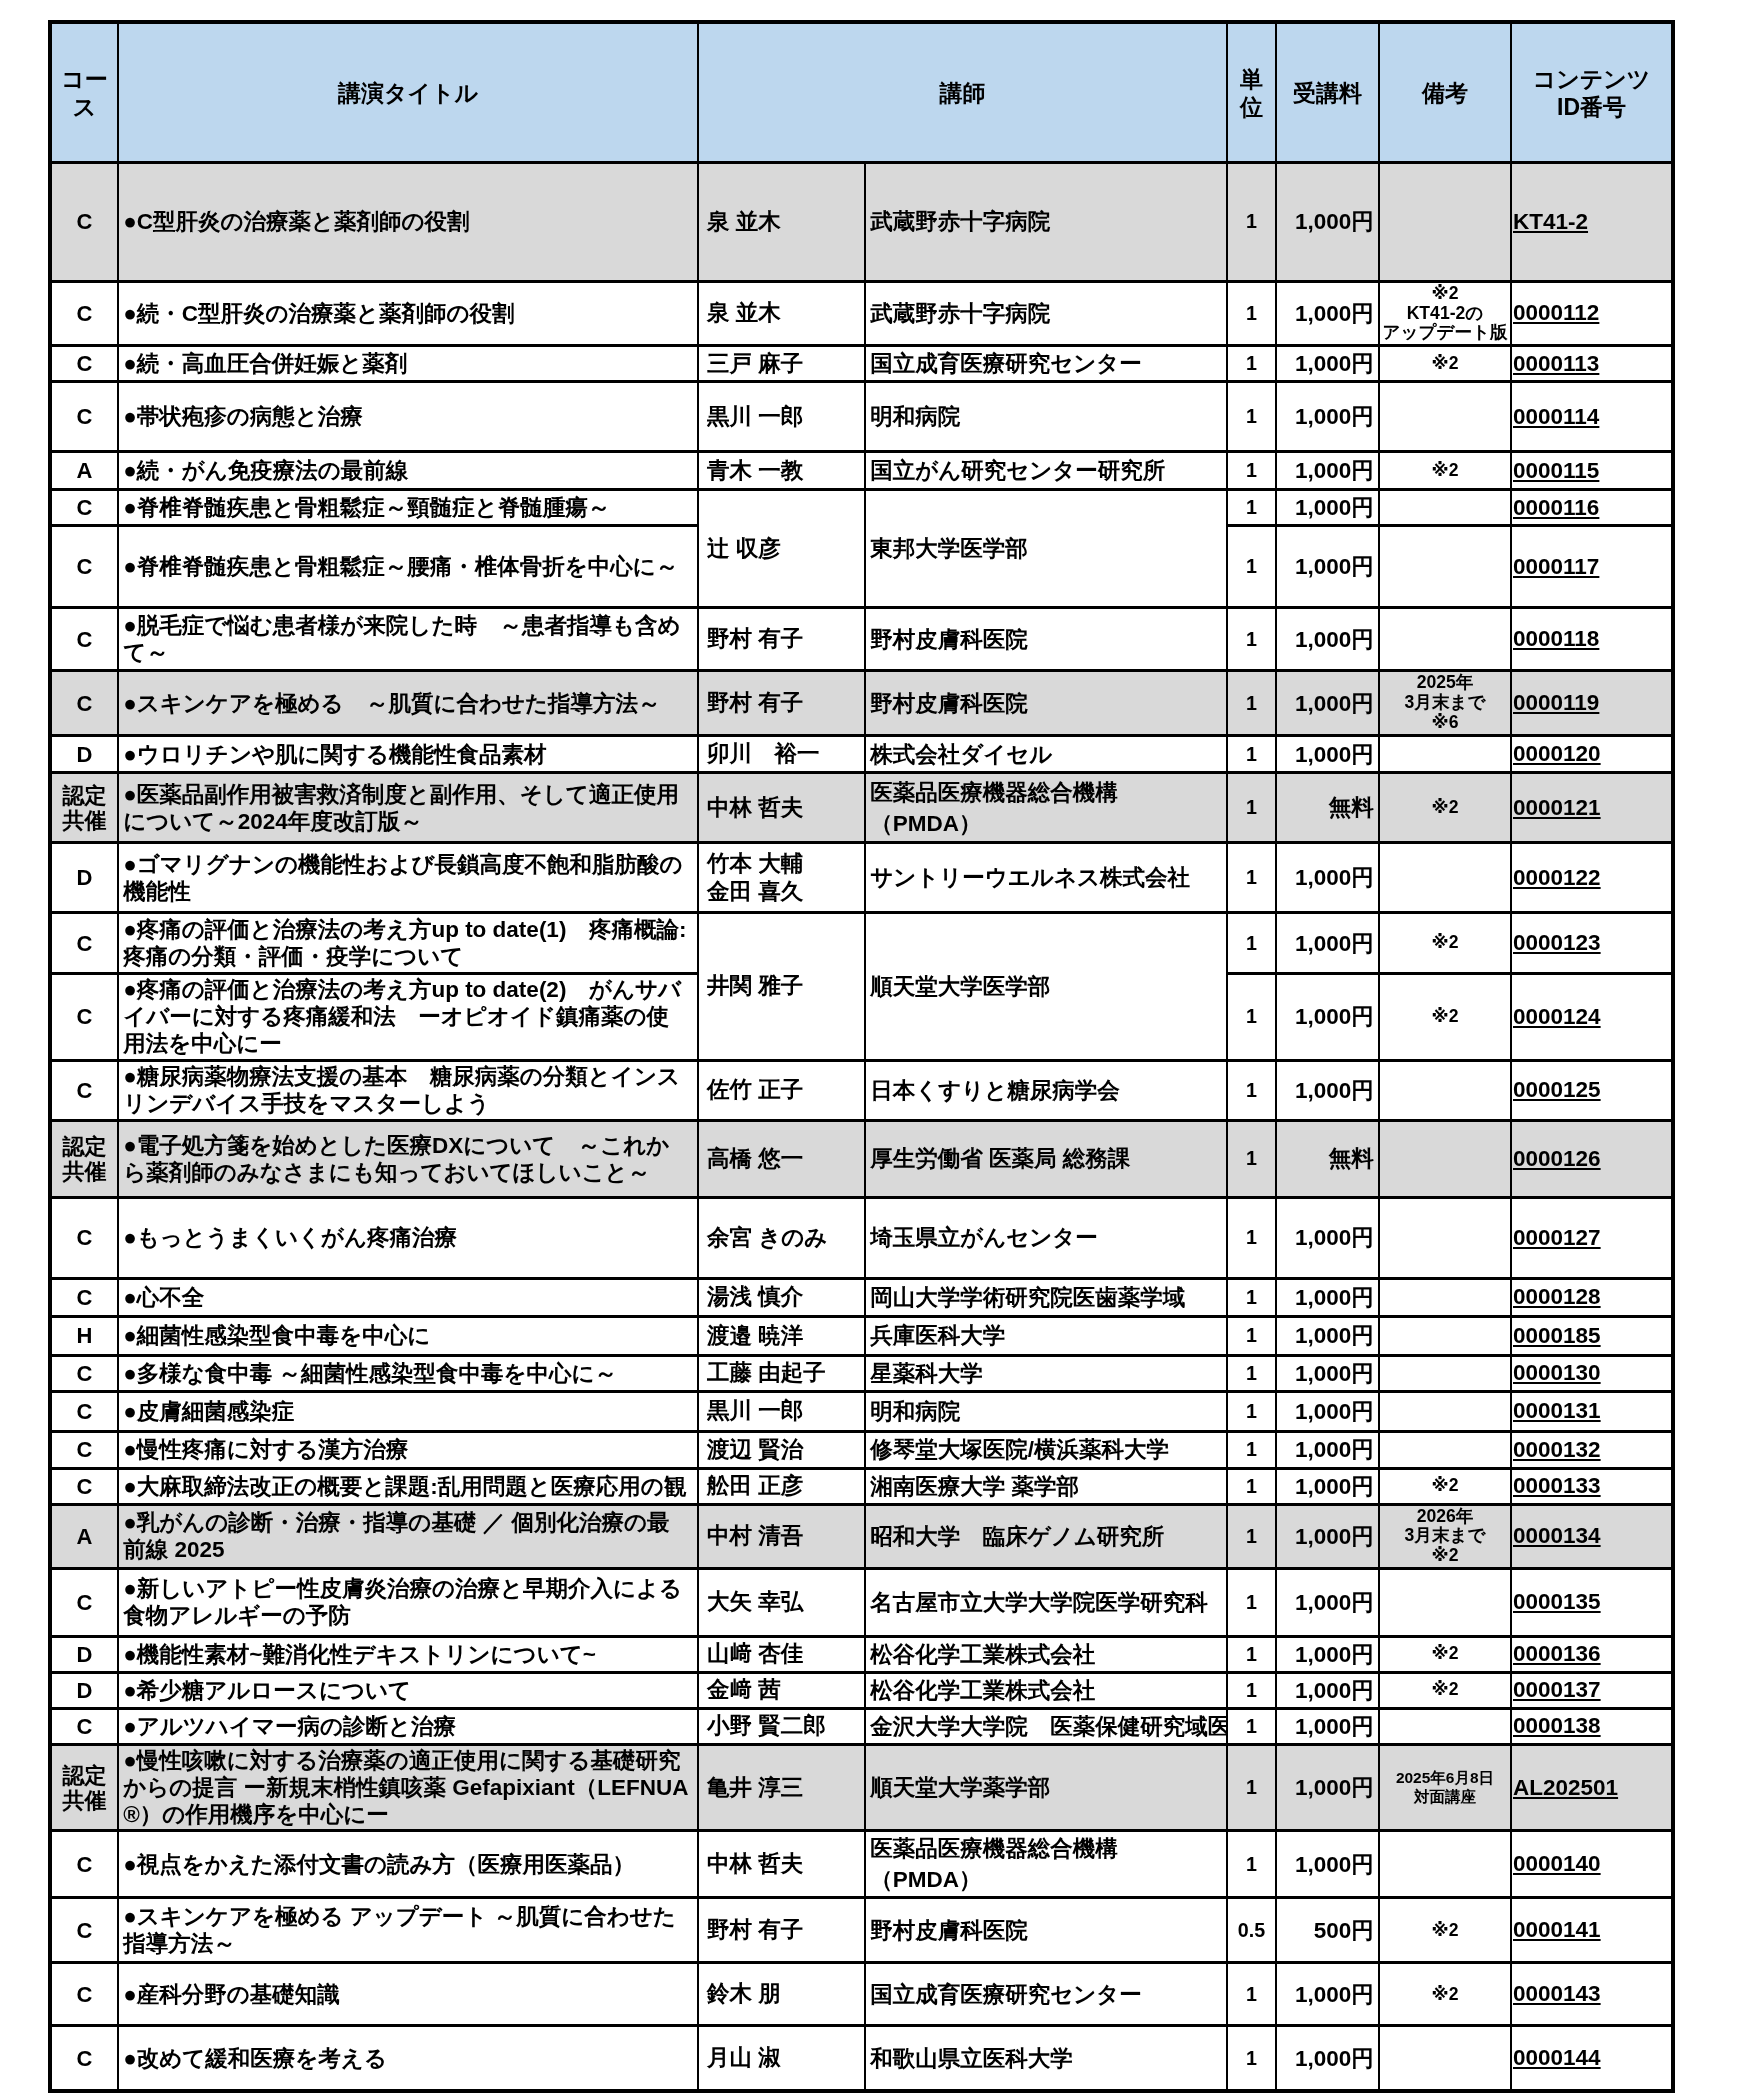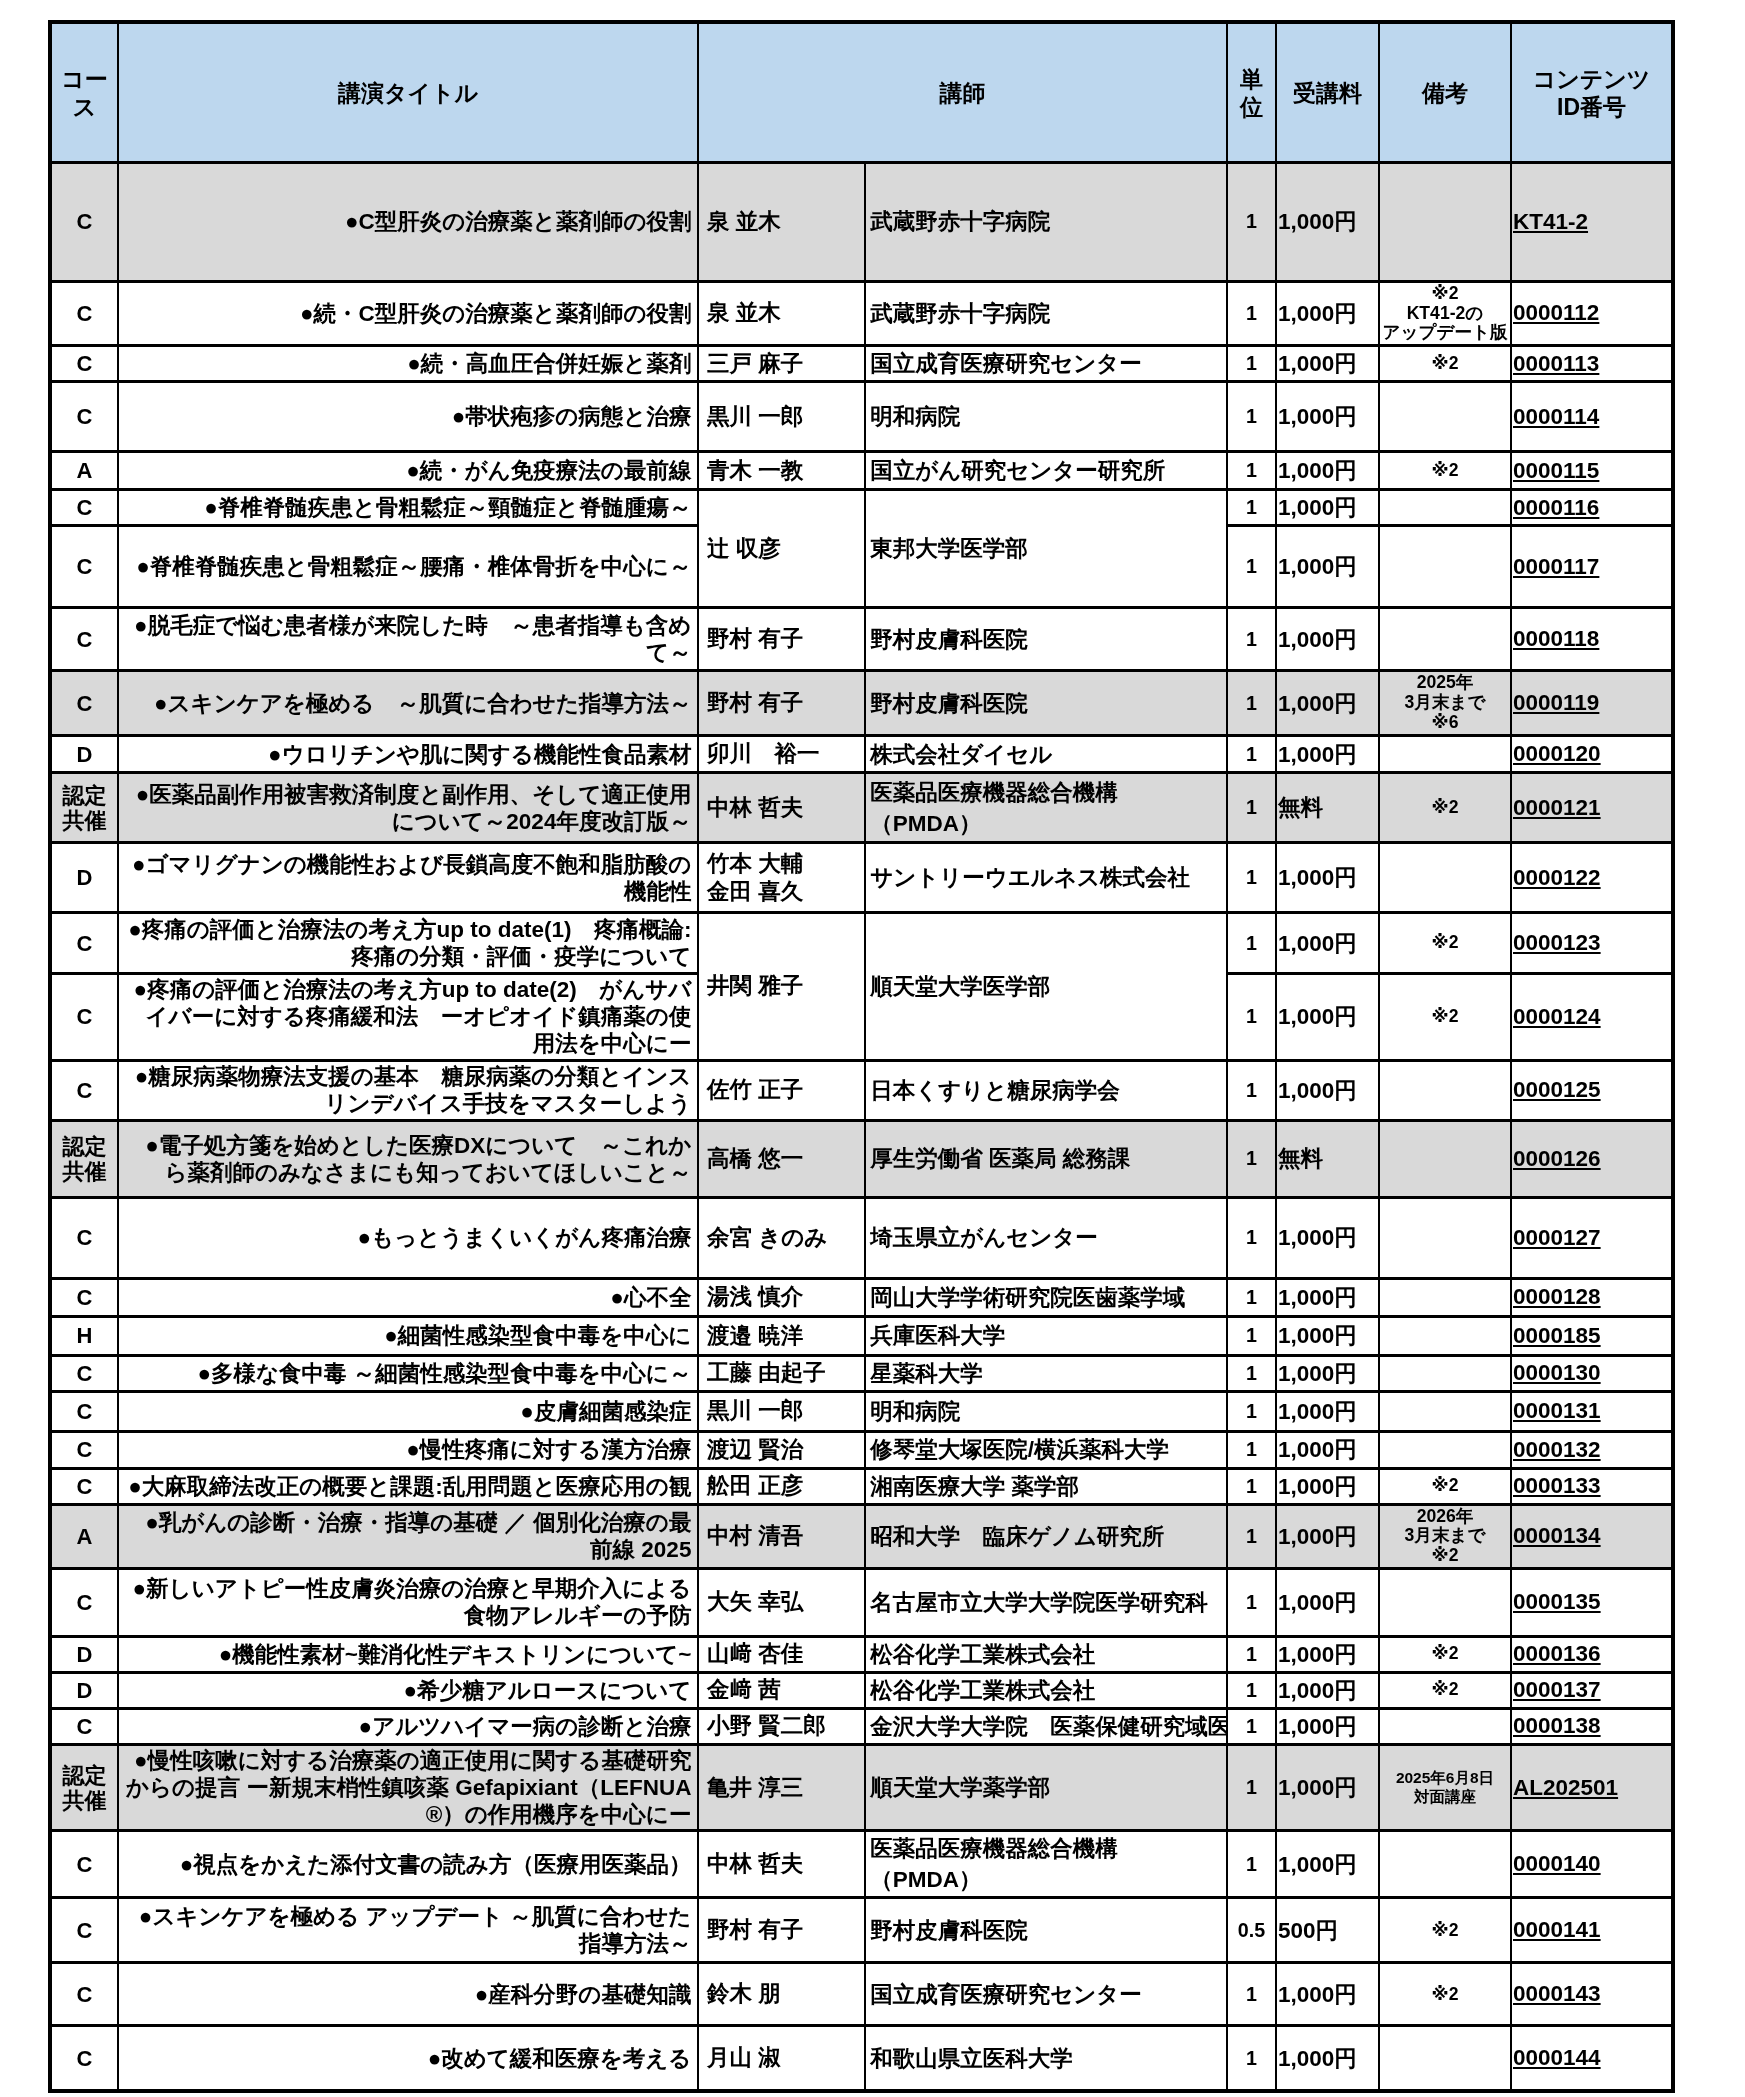--- a/index.html
+++ b/index.html
@@ -32,27 +32,27 @@
   table.sched th{
     background:#bdd7ee;
     font-weight:700;
     font-size:23px;
     text-align:center;
     white-space:pre-line;
     line-height:28px;
   }
   th.h-course{font-size:19.7px;}
   td.c-course{text-align:center;font-size:22px;white-space:pre-line;line-height:25px;}
-  td.c-title{text-align:right;padding:1.4px 5.6px 1.4px 4.2px;font-size:22.5px;line-height:27px;}
+  td.c-title{text-align:left;padding:1.4px 5.6px 1.4px 4.2px;font-size:22.5px;line-height:27px;}
   td.c-title.nowrap{white-space:nowrap;}
   td.c-name{padding-left:8px;font-size:22.5px;white-space:pre-line;line-height:28px;}
   td.c-affil{padding-left:4.2px;font-size:22.5px;}
   td.c-affil.nowrap{white-space:nowrap;}
   td.c-units{text-align:center;font-size:19.7px;}
-  td.c-fee{text-align:left;padding-right:4.2px;font-size:22.5px;}
+  td.c-fee{text-align:right;padding-right:4.2px;font-size:22.5px;}
   td.c-remarks{text-align:center;font-size:17.6px;line-height:19.7px;white-space:pre-line;}
   td.c-remarks.small{font-size:15.5px;line-height:18.3px;}
   td.c-id{padding-right:5.6px;font-size:22.5px;text-decoration:underline;}
   tr.shaded td{background:#d9d9d9;}
 </style>
 </head>
 <body>
 
 <div class="page">
   <table class="sched">

